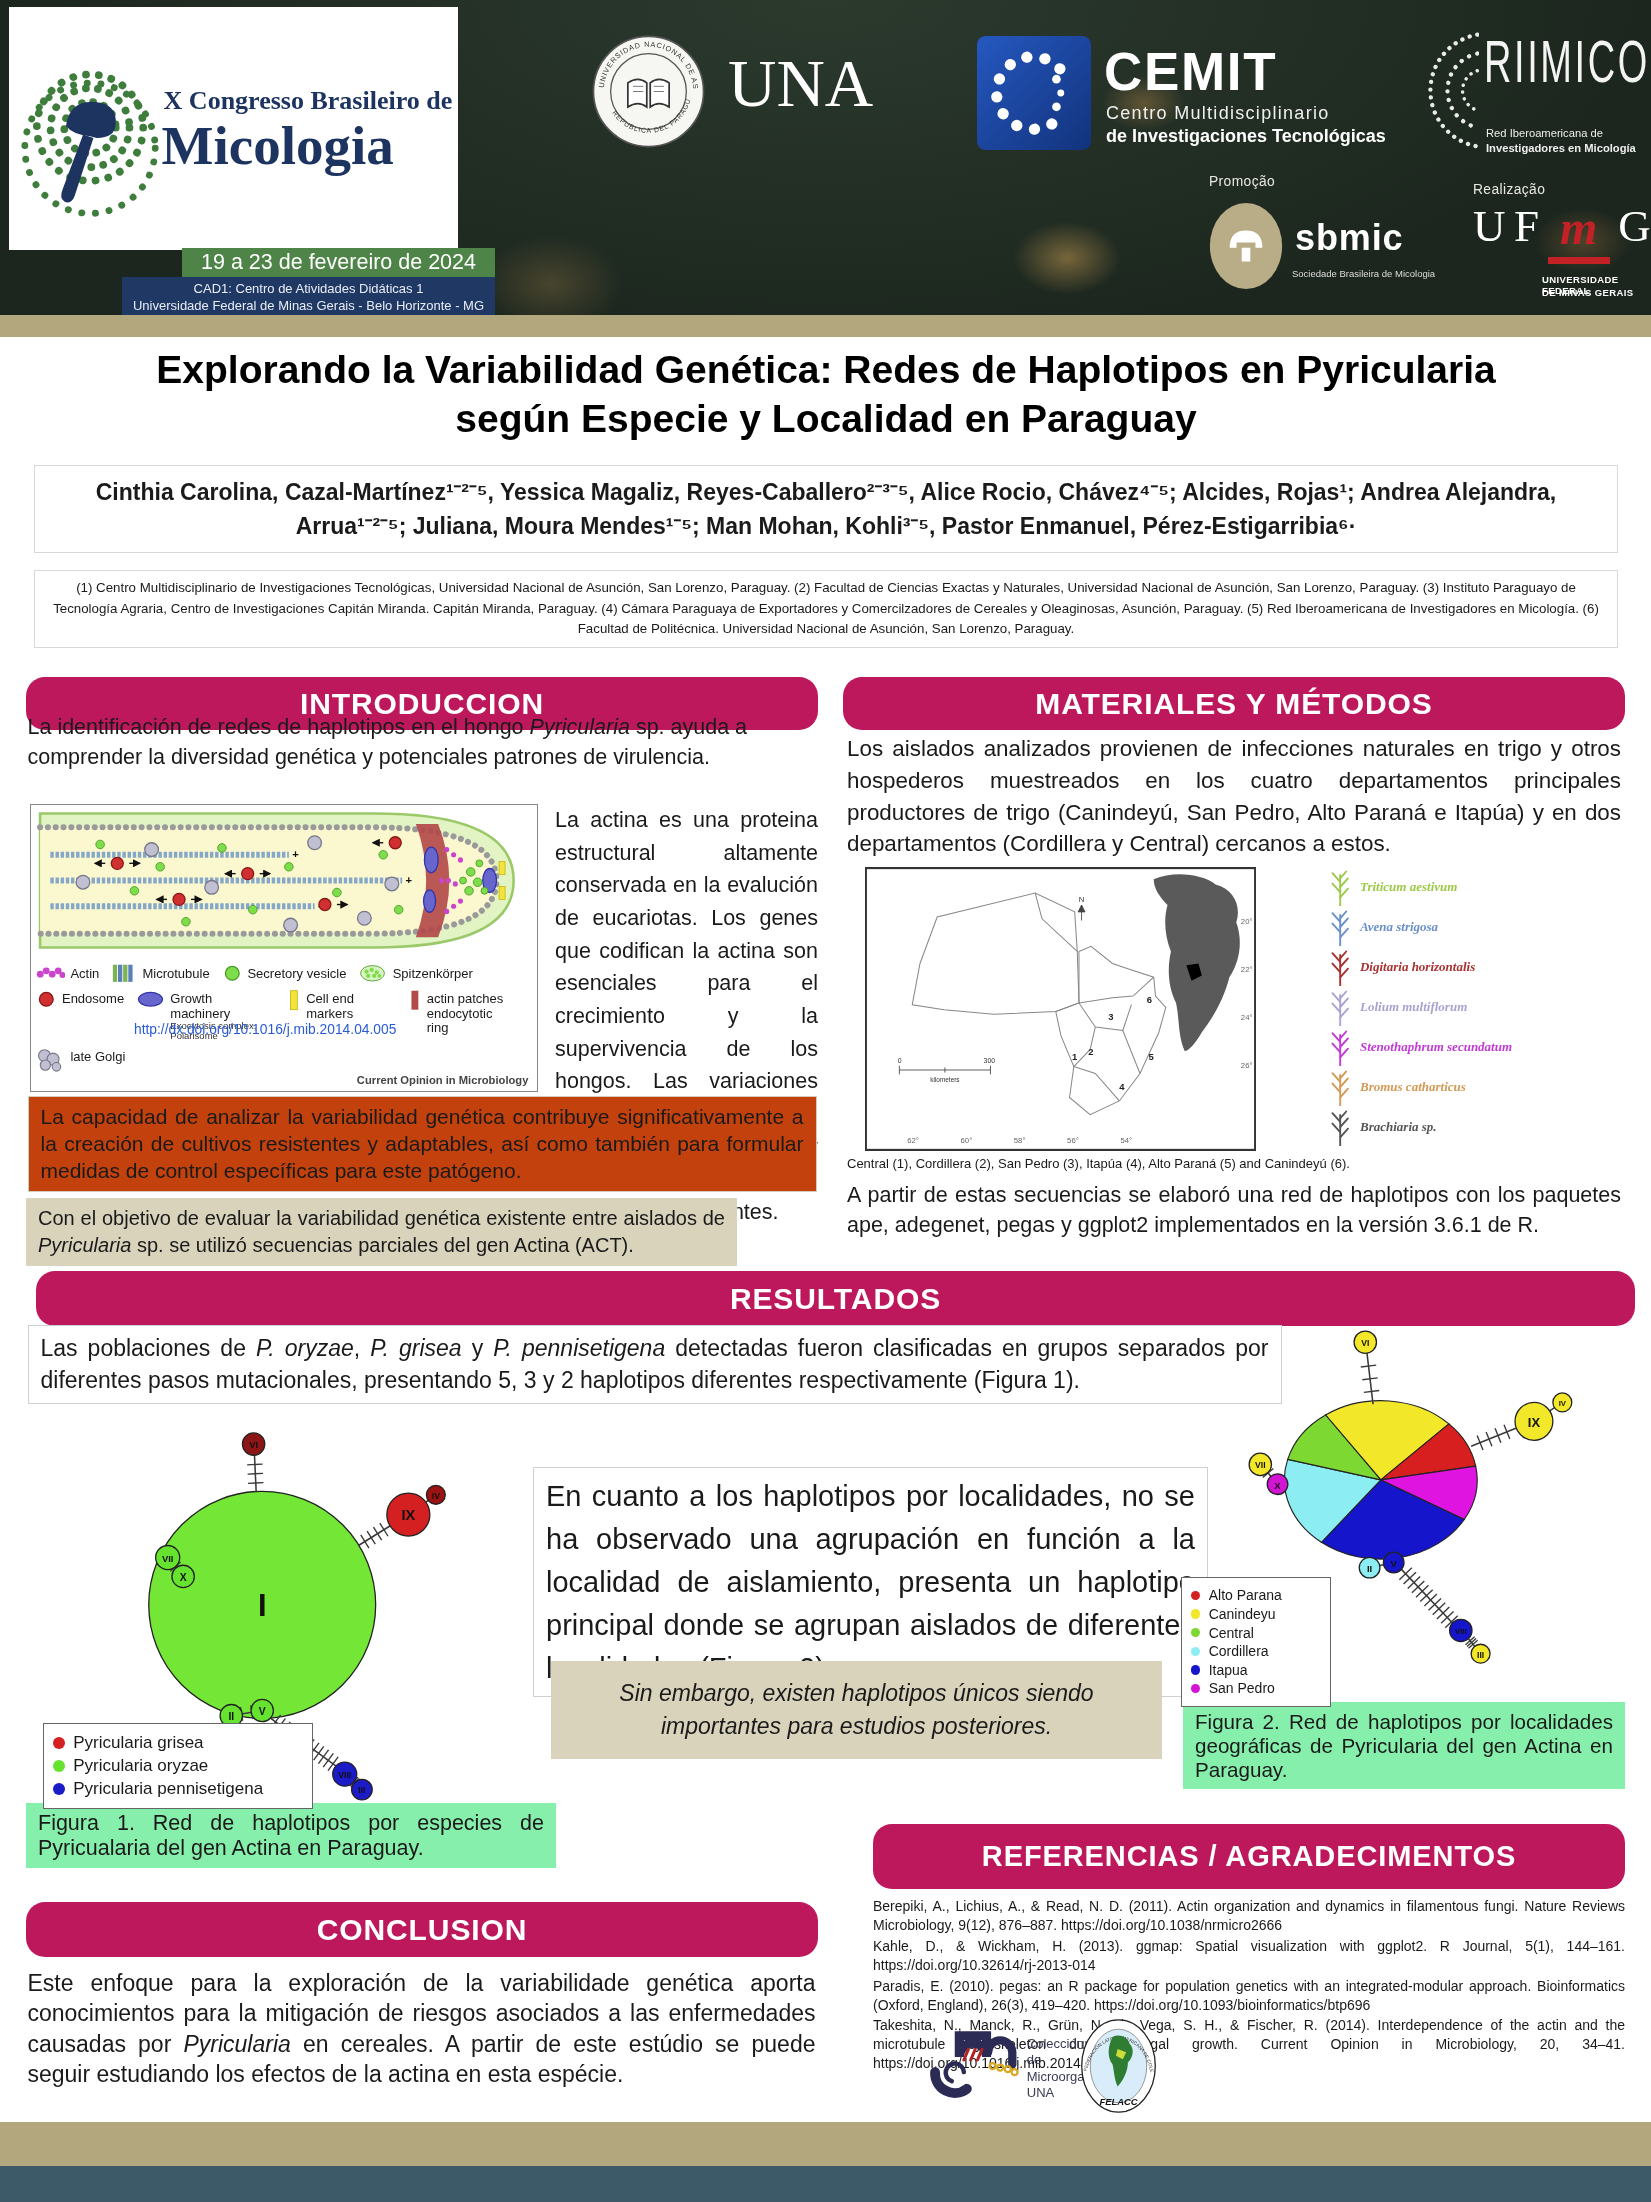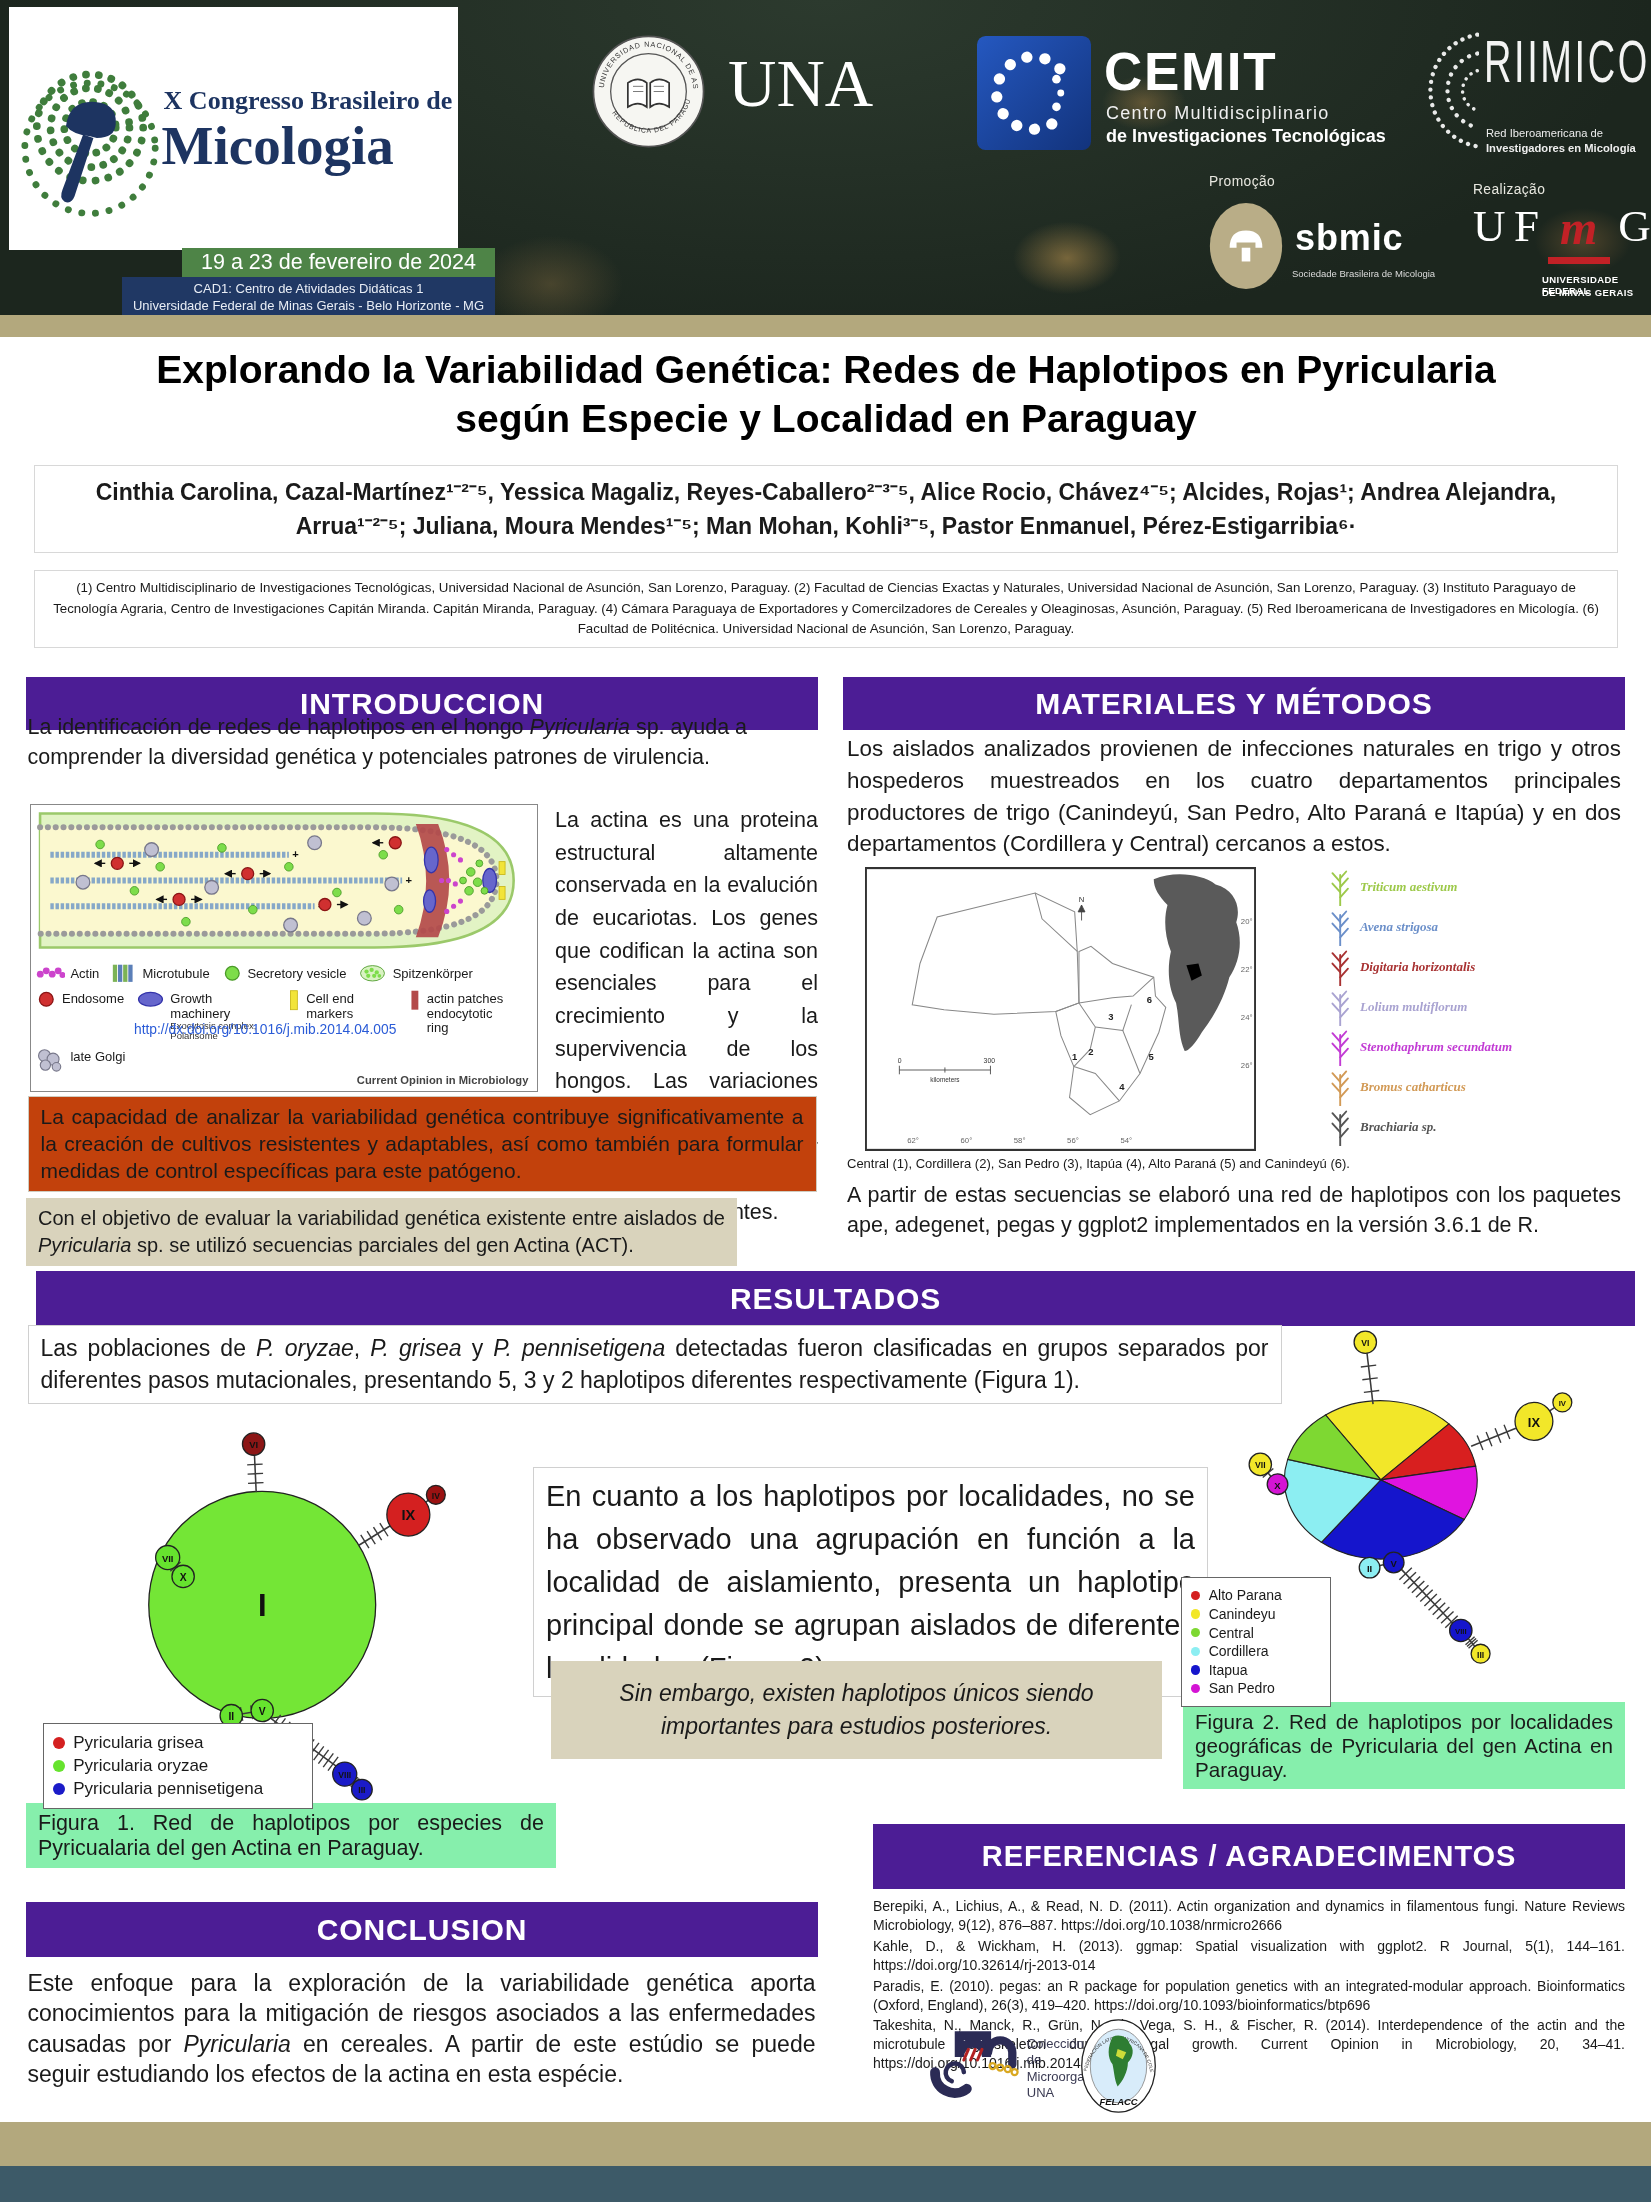--- a/index.html
+++ b/index.html
@@ -45,22 +45,22 @@
   #khaki-divider{left:0;top:315px;width:1651px;height:22.4px;background:#b3a87d;}
 
   
   #main-title{left:52px;top:346px;width:1548px;text-align:center;font-size:39px;font-weight:bold;line-height:1.25;color:#000;}
   #authors-box{left:34px;top:465px;width:1558px;border:1.7px solid #d8d8d8;padding:8.6px 12px;
     text-align:center;font-size:23px;font-weight:bold;line-height:1.5;}
   #affil-box{left:34px;top:570px;width:1558px;border:1.7px solid #d8d8d8;padding:6.9px 12px;
     text-align:center;font-size:13.3px;line-height:1.55;}
 
   
-  .band{background:#4c1d95;color:#fff;font-weight:bold;font-size:30px;letter-spacing:0.9px;
-    display:flex;align-items:center;justify-content:center;}
+  .band{background:#be185d;color:#fff;font-weight:bold;font-size:30px;letter-spacing:0.9px;
+    display:flex;align-items:center;justify-content:center;border-radius:19px;}
   .wbox{background:#c2410c;border:1.7px solid #cfccc0;padding:6.9px 12px;text-align:justify;box-sizing:border-box;}
   .hbox{background:#d9d3bc;padding:6.9px 12px;box-sizing:border-box;}
   .caption{background:#86efac;padding:7.7px 12px;font-size:21.5px;text-align:justify;box-sizing:border-box;}
   .jtext{text-align:justify;}
   i{font-style:italic;}
 
   
   #intro-band{left:26px;top:677px;width:792px;height:53px;}
   #intro-p1{left:27.5px;top:712px;width:788px;font-size:21.5px;line-height:1.4;}
   #actin-fig{left:30px;top:804px;width:508px;height:288px;border:1.7px solid #888;background:#fff;box-sizing:border-box;}

